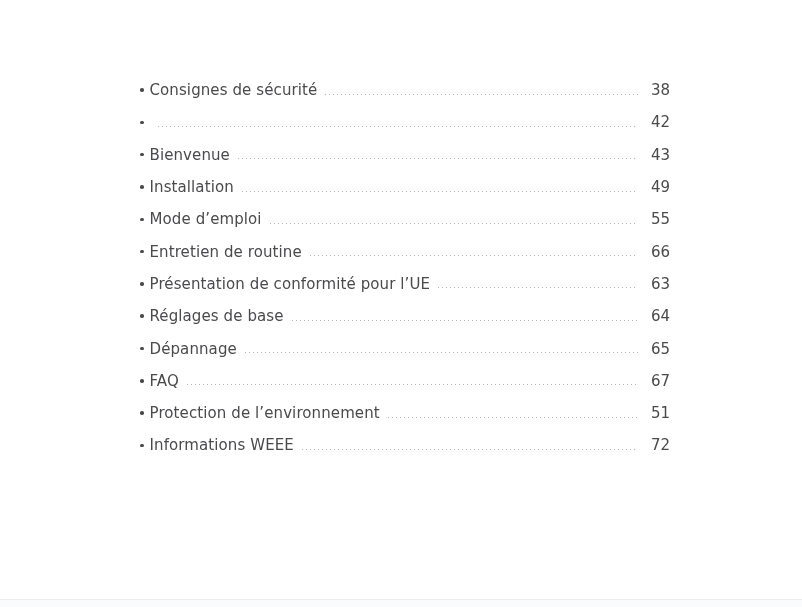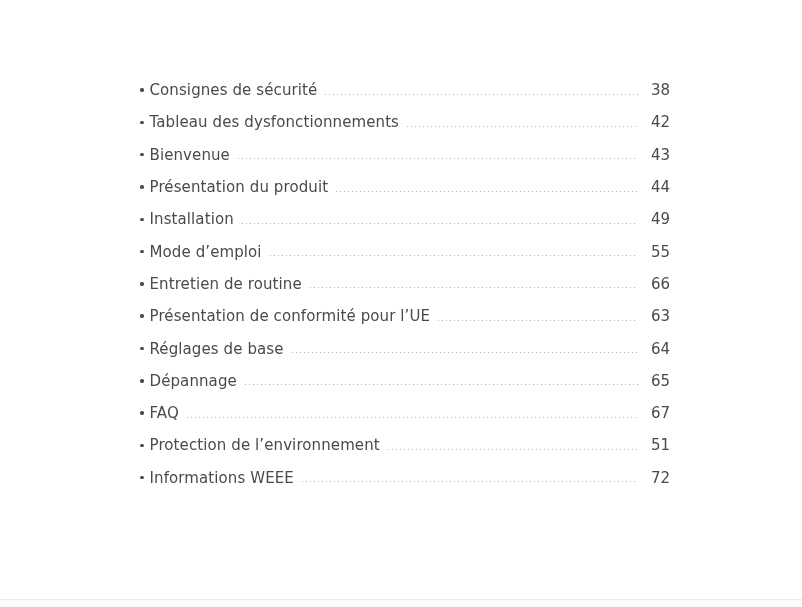--- a/index.html
+++ b/index.html
@@ -77,35 +77,28 @@
 <div class="page">
   <ul class="toc" id="toc-list">
       <li class="toc-row">
         <span class="bullet"></span>
         <span class="label">Consignes de sécurité</span>
         <span class="leader"></span>
         <span class="pagenum">38</span>
       </li>
       <li class="toc-row">
         <span class="bullet"></span>
-        <span class="label">Tableau des dysfonctionnements</span>
         <span class="leader"></span>
         <span class="pagenum">42</span>
       </li>
       <li class="toc-row">
         <span class="bullet"></span>
         <span class="label">Bienvenue</span>
         <span class="leader"></span>
         <span class="pagenum">43</span>
-      </li>
-      <li class="toc-row">
-        <span class="bullet"></span>
-        <span class="label">Présentation du produit</span>
-        <span class="leader"></span>
-        <span class="pagenum">44</span>
       </li>
       <li class="toc-row">
         <span class="bullet"></span>
         <span class="label">Installation</span>
         <span class="leader"></span>
         <span class="pagenum">49</span>
       </li>
       <li class="toc-row">
         <span class="bullet"></span>
         <span class="label">Mode d’emploi</span>

